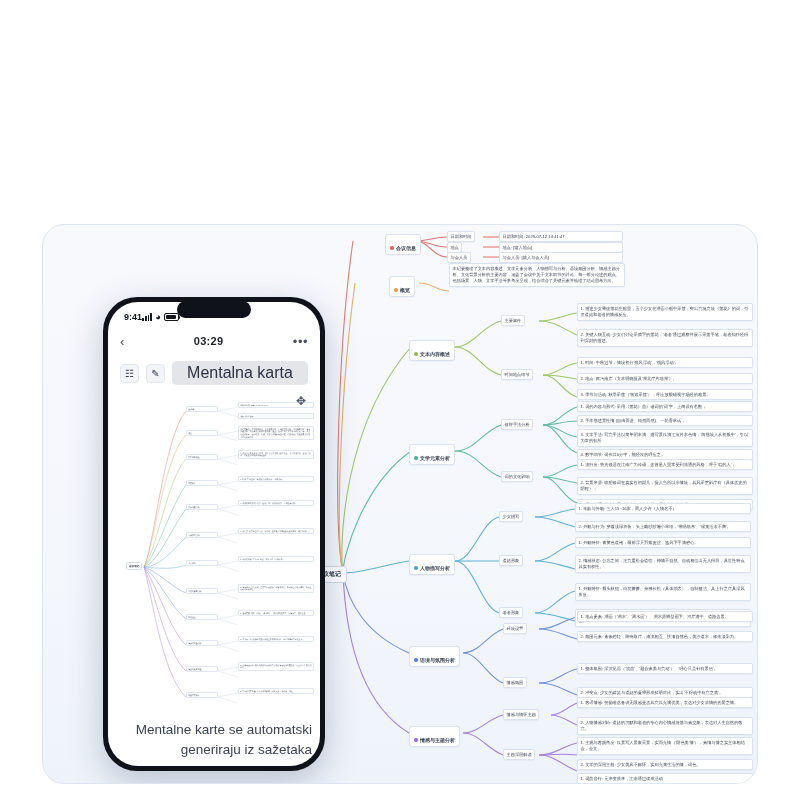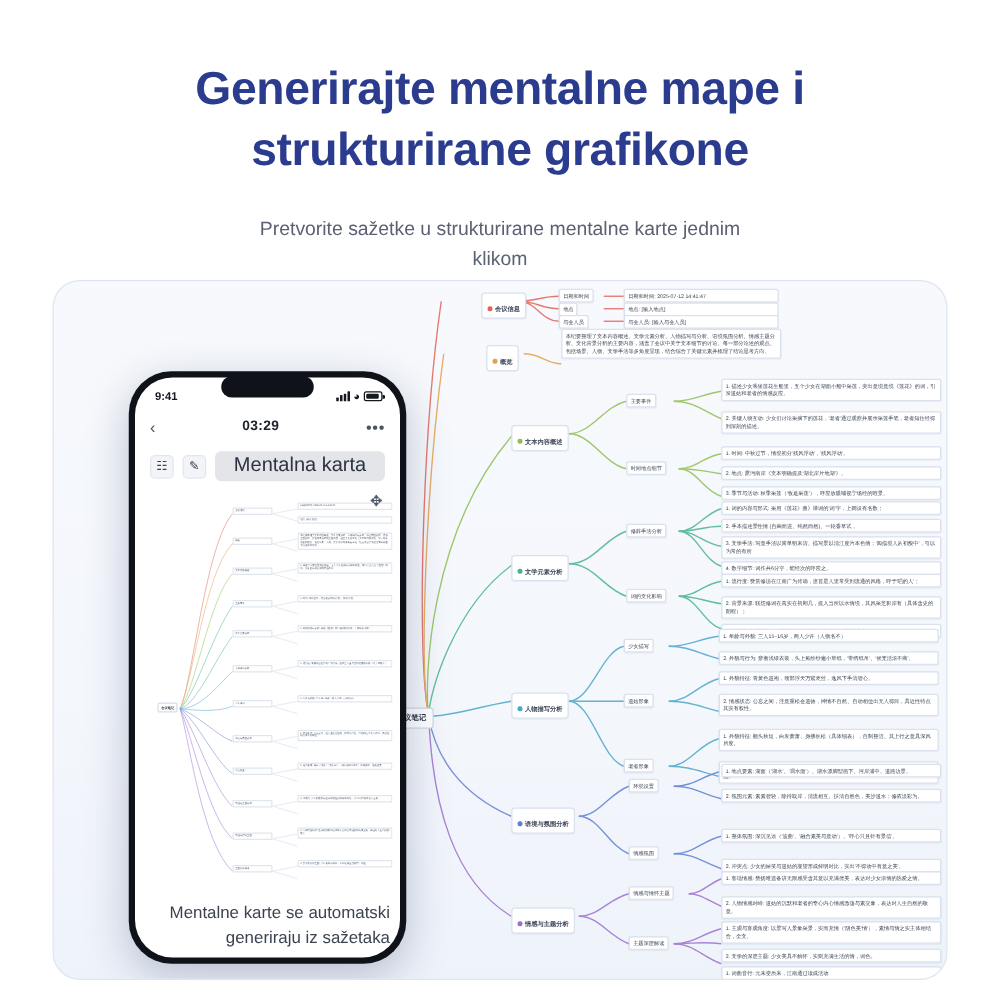--- a/index.html
+++ b/index.html
@@ -117,21 +117,20 @@
     width: 74px; height: 17px;
     background: #10121a;
     border-radius: 10px;
     z-index: 4;
   }
   .status-bar {
     position: relative;
     height: 26px;
     display: flex;
     align-items: center;
-    justify-content: space-between;
     padding: 4px 14px 0 16px;
     font-size: 9px;
     font-weight: 600;
     color: #15181f;
   }
   .status-right { display: flex; align-items: center; gap: 3px; }
   .bars { display: inline-flex; align-items: flex-end; gap: 1px; height: 8px; }
   .bars i { display: block; width: 1.8px; background: #15181f; border-radius: 0.5px; }
   .bars i:nth-child(1){height:3px}.bars i:nth-child(2){height:4.6px}
   .bars i:nth-child(3){height:6.2px}.bars i:nth-child(4){height:8px}
@@ -228,24 +227,20 @@
     line-height: 1.5;
     color: #3c4250;
     padding: 0 8px;
   }
 </style>
 </head>
 <body>
 
 <div class="page">
 
-  <div class="header">
-    <div class="headline">Generirajte mentalne mape i strukturirane grafikone</div>
-    <div class="subhead">Pretvorite sažetke u strukturirane mentalne karte jednim klikom</div>
-  </div>
 
   <div class="panel">
 
     <div class="mindmap">
       <svg class="mm-svg" width="716" height="560" viewBox="0 0 716 560">
         <g fill="none" stroke-width="1.1" opacity="0.85">
 
           <path d="M300 348 C 290 300, 295 120, 310 16" stroke="#e0645a"></path>
           <path d="M300 348 C 292 310, 298 160, 312 58" stroke="#e3a14b"></path>
           <path d="M300 348 C 296 320, 300 200, 368 122" stroke="#8fbf52"></path>

